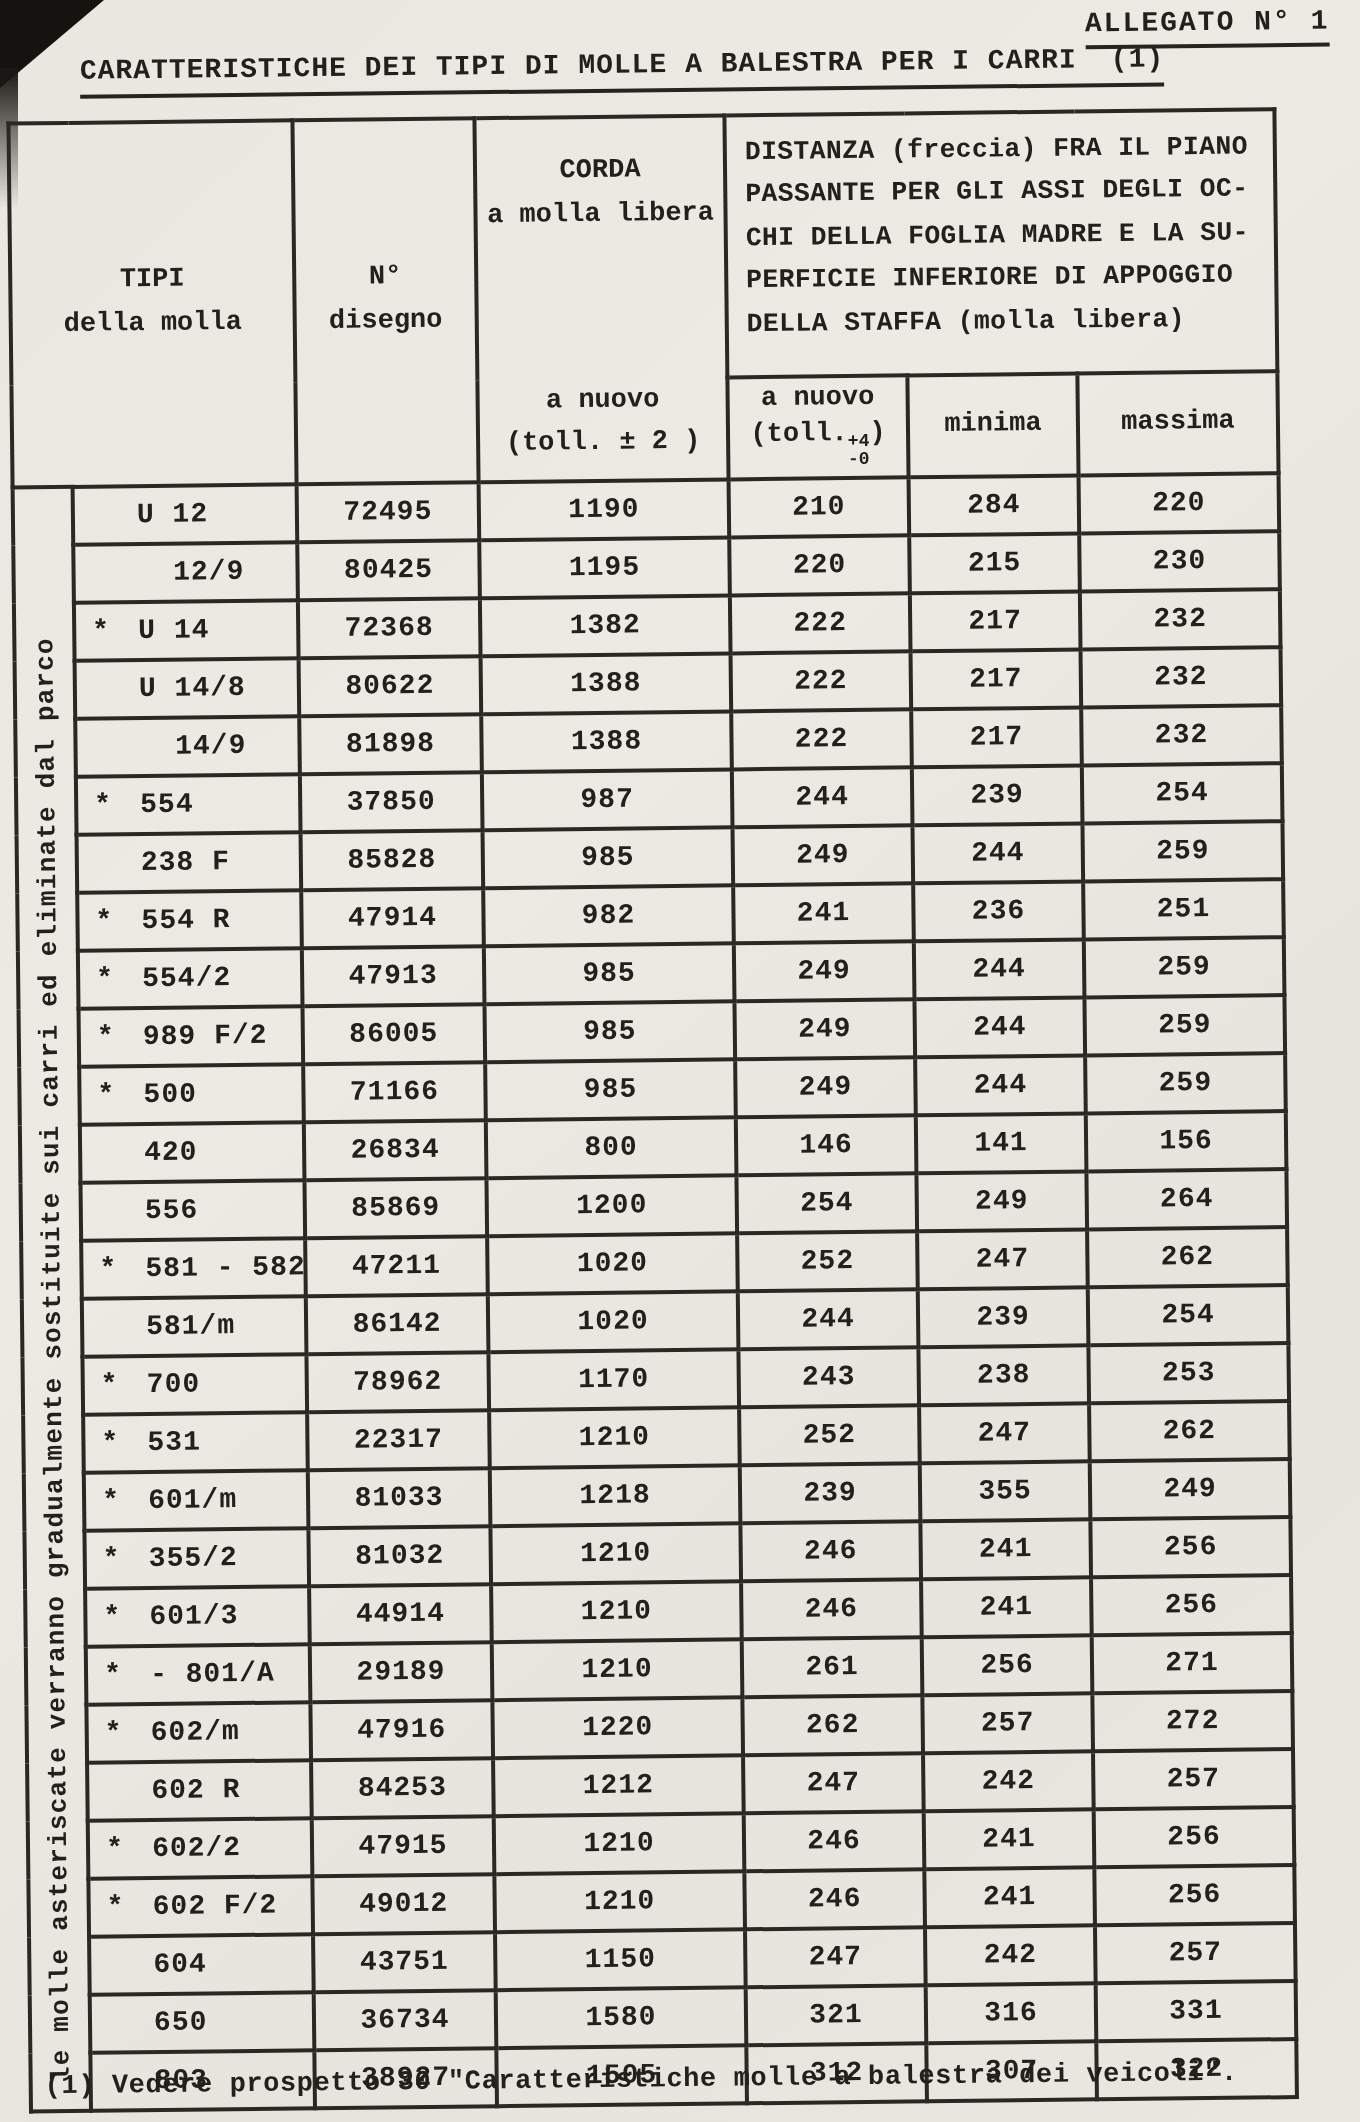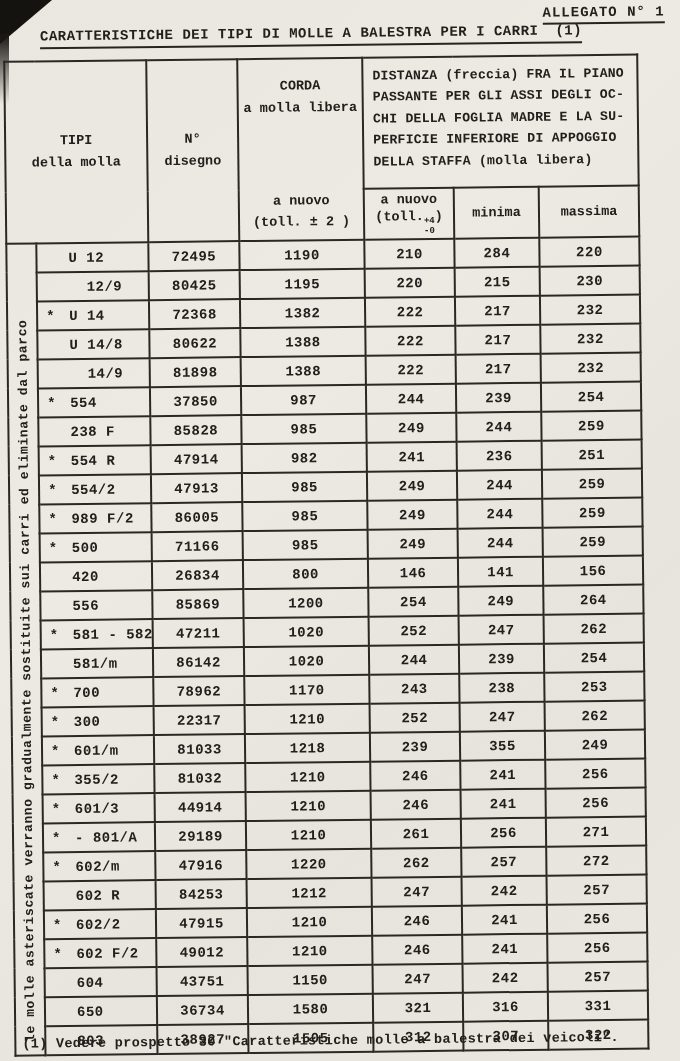--- a/index.html
+++ b/index.html
@@ -277,21 +277,21 @@
           </tr>
           <tr>
             <td class="type-cell"><span class="ast">*</span><span>700</span></td>
             <td>78962</td>
             <td>1170</td>
             <td>243</td>
             <td>238</td>
             <td>253</td>
           </tr>
           <tr>
-            <td class="type-cell"><span class="ast">*</span><span>300</span></td>
+            <td class="type-cell"><span class="ast">*</span><span>531</span></td>
             <td>22317</td>
             <td>1210</td>
             <td>252</td>
             <td>247</td>
             <td>262</td>
           </tr>
           <tr>
             <td class="type-cell"><span class="ast">*</span><span>601/m</span></td>
             <td>81033</td>
             <td>1218</td>

